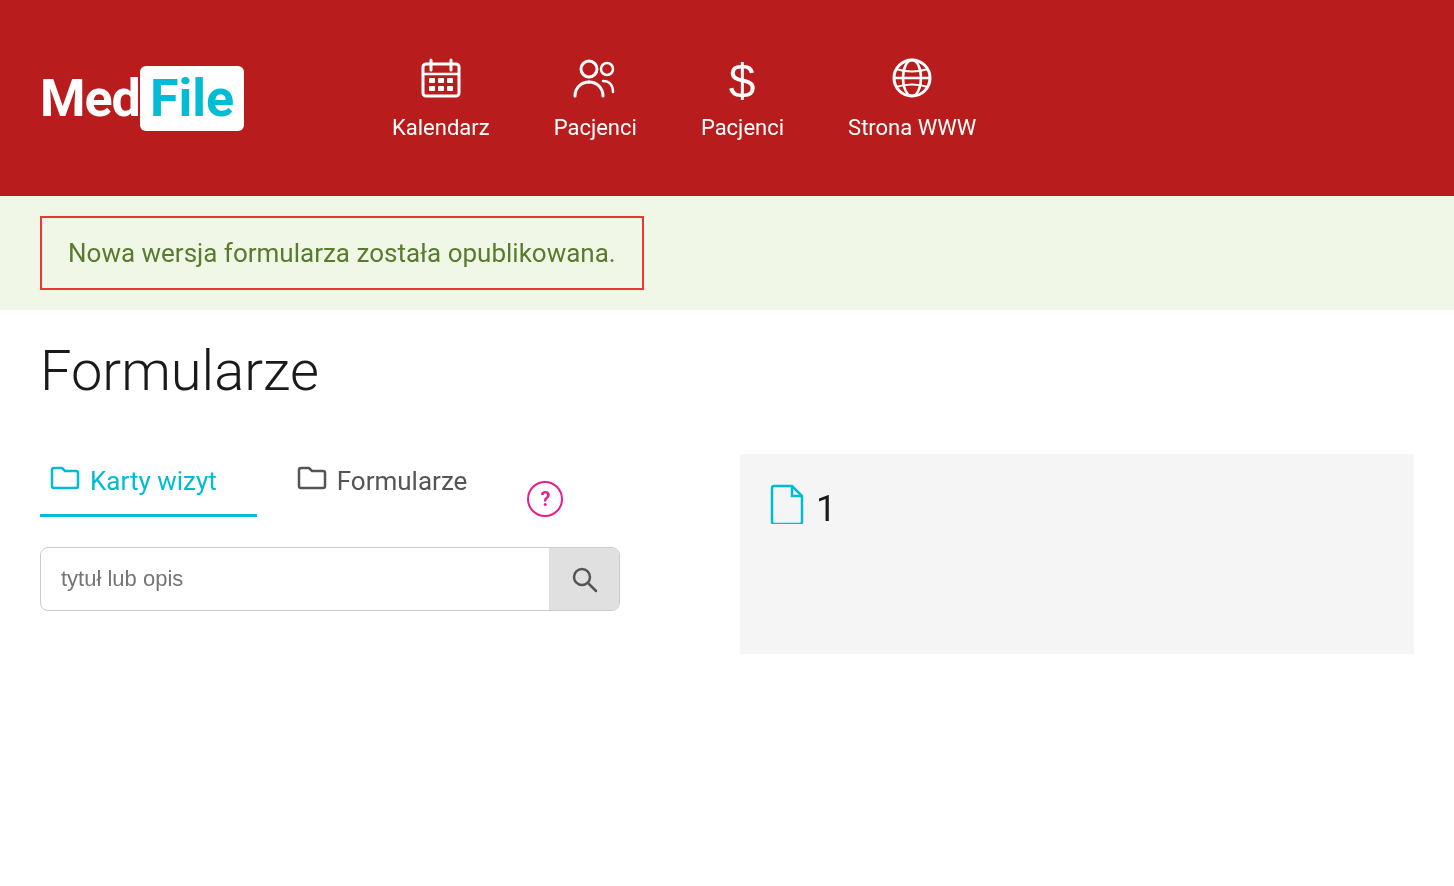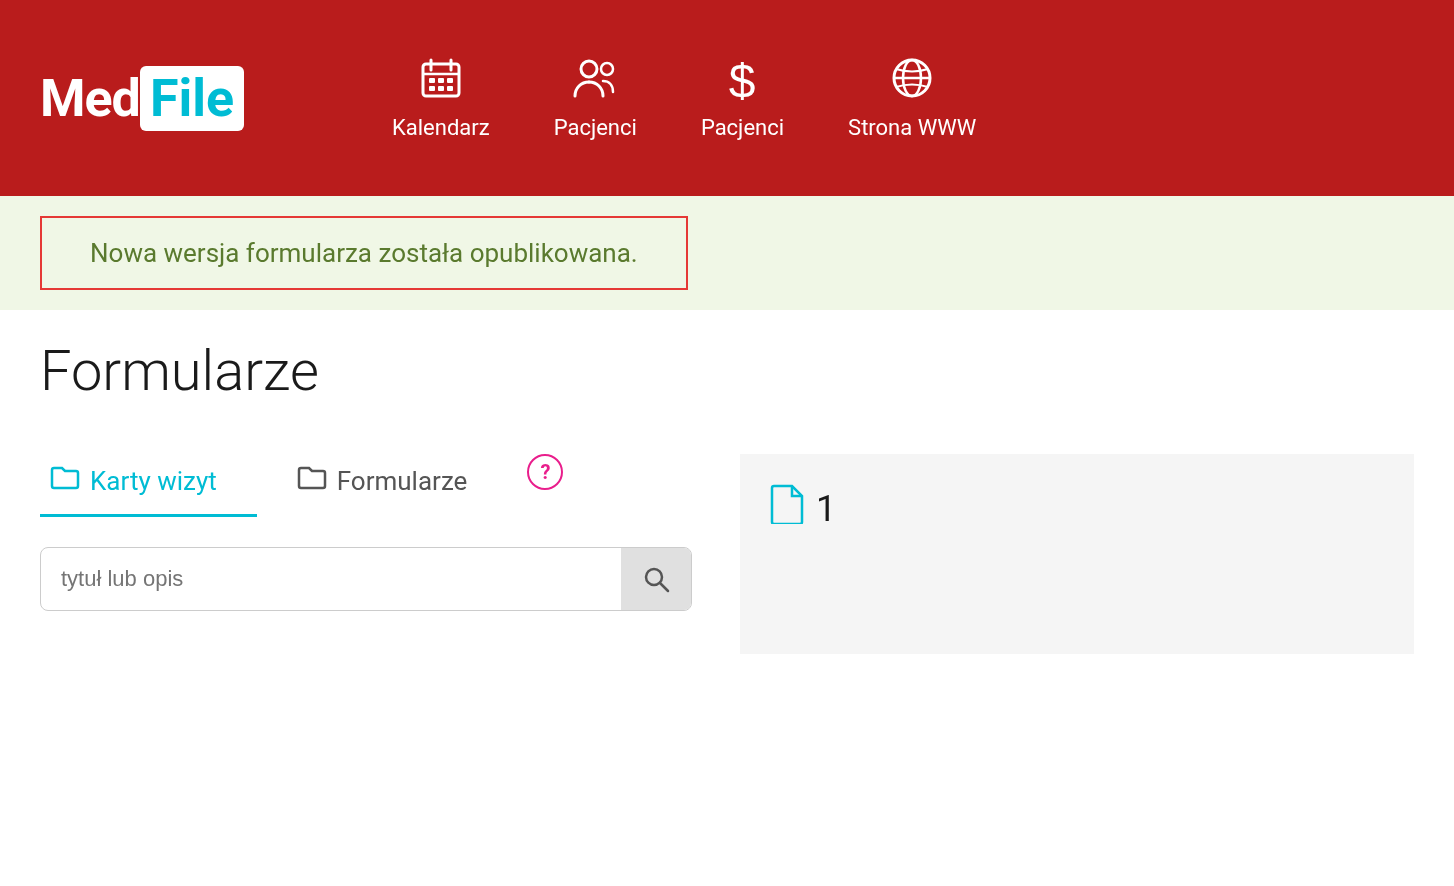--- a/index.html
+++ b/index.html
@@ -78,21 +78,21 @@
     .notification-banner {
       background-color: #f0f7e6;
       padding: 20px 40px;
       margin: 0;
     }
 
     .notification-box {
       display: inline-block;
       border: 2px solid #e53935;
       background-color: #f0f7e6;
-      padding: 20px 48px;
+      padding: 20px 26px;
       min-width: 600px;
     }
 
     .notification-text {
       color: #5a7a2e;
       font-size: 26px;
       font-weight: 400;
     }
 
     
@@ -103,20 +103,21 @@
     .page-title {
       font-size: 56px;
       font-weight: 300;
       color: #1a1a1a;
       margin-bottom: 50px;
     }
 
     
     .tabs-container {
       display: flex;
+      align-items: flex-end;
       border-bottom: none;
       margin-bottom: 30px;
     }
 
     .tab-item {
       display: flex;
       align-items: center;
       gap: 10px;
       padding: 10px 40px 16px 10px;
       font-size: 26px;
@@ -146,21 +147,21 @@
       margin-left: 20px;
     }
 
     
     .search-container {
       display: flex;
       align-items: center;
       border: 1.5px solid #ccc;
       border-radius: 8px;
       overflow: hidden;
-      width: 652px;
+      width: 580px;
       height: 64px;
       background: #fff;
     }
 
     .search-input {
       flex: 1;
       border: none;
       outline: none;
       padding: 0 20px;
       font-size: 22px;

